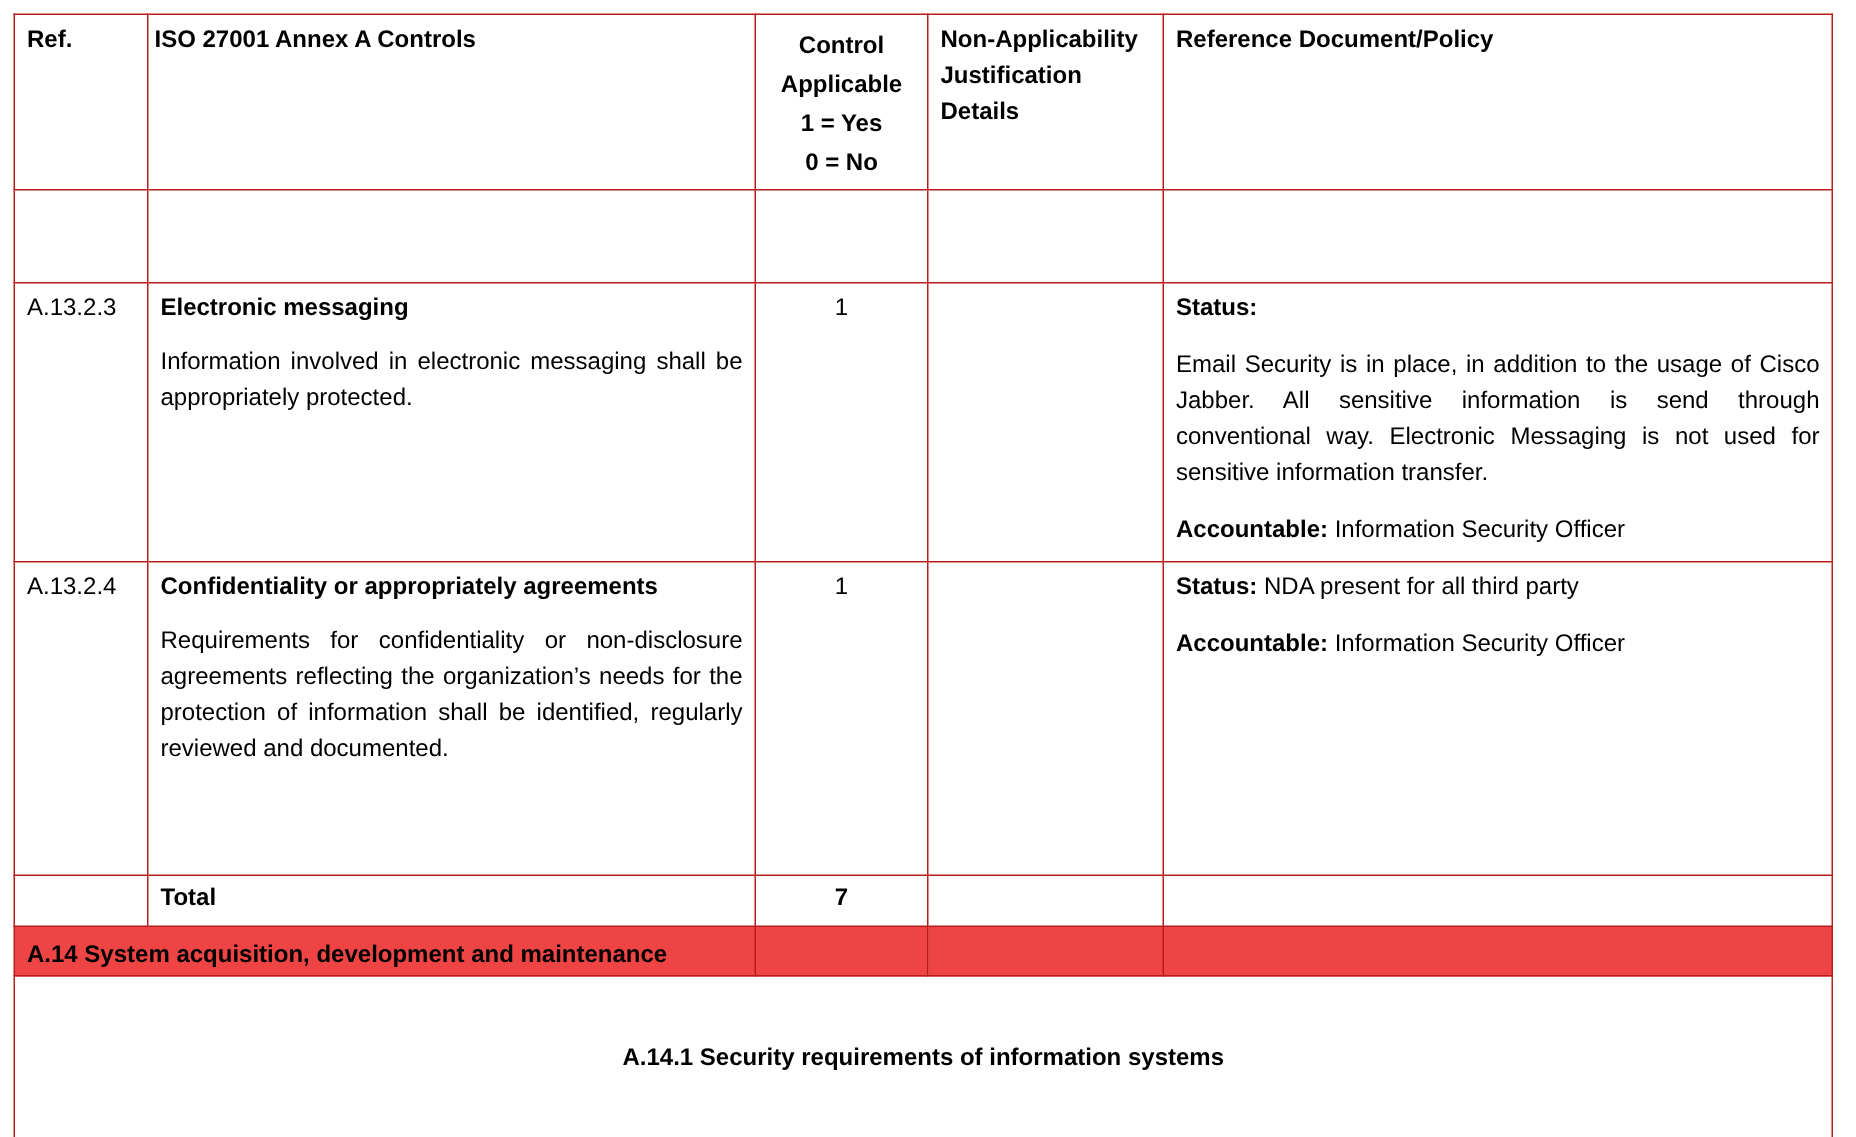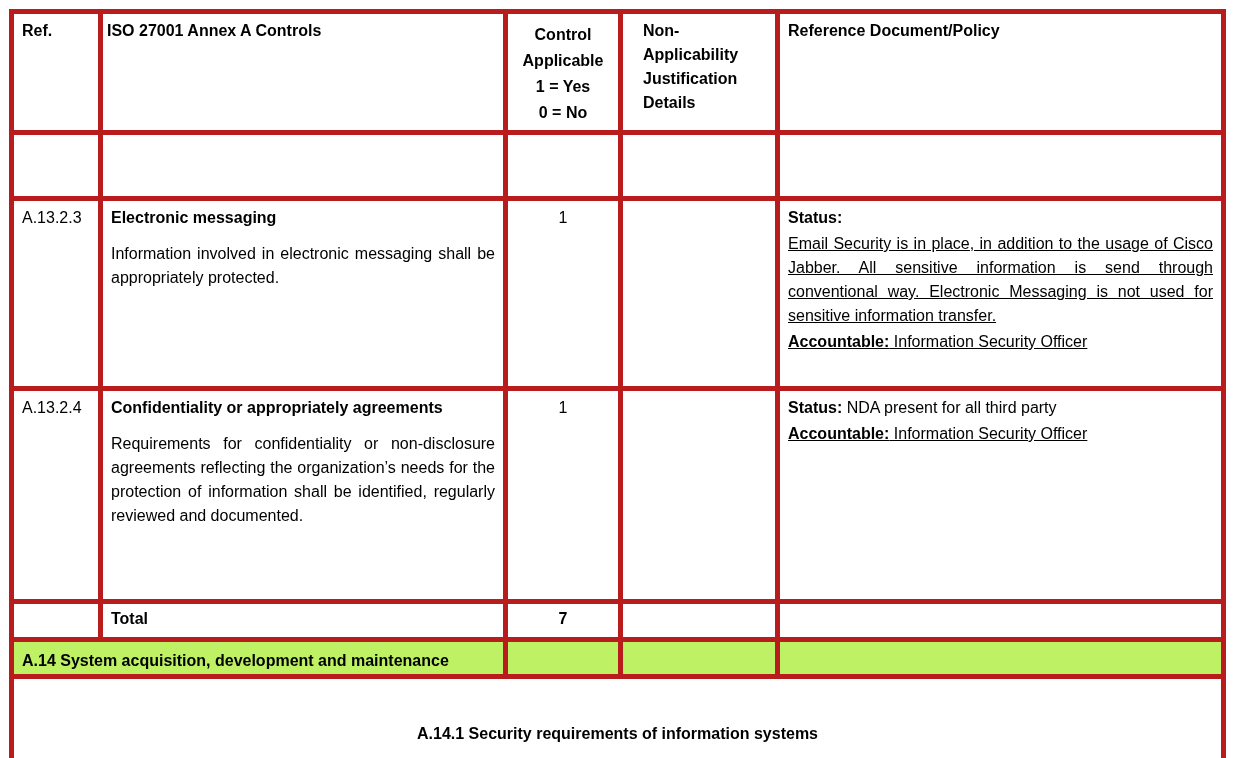--- a/index.html
+++ b/index.html
@@ -1,32 +1,32 @@
 <!DOCTYPE html>
 <html><head>
 <meta charset="utf-8">
 <style>
   html, body { margin:0; padding:0; background:#ffffff; }
   body { width:1237px; height:758px; position:relative; font-family:"Liberation Sans", sans-serif; color:#000; font-size:16px; }
   table { position:absolute; left:9px; top:9px; border-collapse:collapse; table-layout:fixed; width:1212px; }
-  td { border:5px solid #b91c1c; vertical-align:top; padding:0 8px; line-height:24px; }
+  td { border:1px solid #b91c1c; vertical-align:top; padding:0 8px; line-height:24px; }
   .b { font-weight:bold; }
   .c { text-align:center; }
   .j { text-align:justify; }
   .hdr td { height:108px; padding-top:5px; }
   .blank td { height:61px; }
   .r1 td { height:180px; padding-top:5px; }
   .r2 td { height:203px; padding-top:5px; }
   .tot td { height:30px; padding-top:3px; }
-  .sec td { background:#bef264; height:31px; vertical-align:bottom; padding-bottom:1px; }
+  .sec td { background:#ef4444; height:31px; vertical-align:bottom; padding-bottom:1px; }
   .sub td { height:110px; vertical-align:middle; text-align:center; font-weight:bold; }
   p { margin:0; }
   .ctl-title { margin-top:0; }
   .ctl-desc { margin-top:12px; }
-  .status-line { margin-top:2px;text-decoration:underline; }
+  .status-line { margin-top:14px; }
 </style>
 </head>
 <body>
 
 <table>
   <colgroup>
     <col style="width:89px">
     <col style="width:405px">
     <col style="width:115px">
     <col style="width:157px">
@@ -35,21 +35,21 @@
   <tbody>
       <tr class="hdr">
     <td class="b">Ref.</td>
     <td class="b" style="padding-left:4px">ISO 27001 Annex A Controls</td>
     <td class="b c" style="padding-top:8px;line-height:26px">
       <p>Control</p>
       <p>Applicable</p>
       <p>1 = Yes</p>
       <p>0 = No</p>
     </td>
-    <td class="b" style="padding-left:20px">
+    <td class="b" style="padding-left:8px">
       <p>Non-Applicability</p>
       <p>Justification</p>
       <p>Details</p>
     </td>
     <td class="b">Reference Document/Policy</td>
   </tr>
   <tr class="blank">
     <td></td>
     <td></td>
     <td></td>

